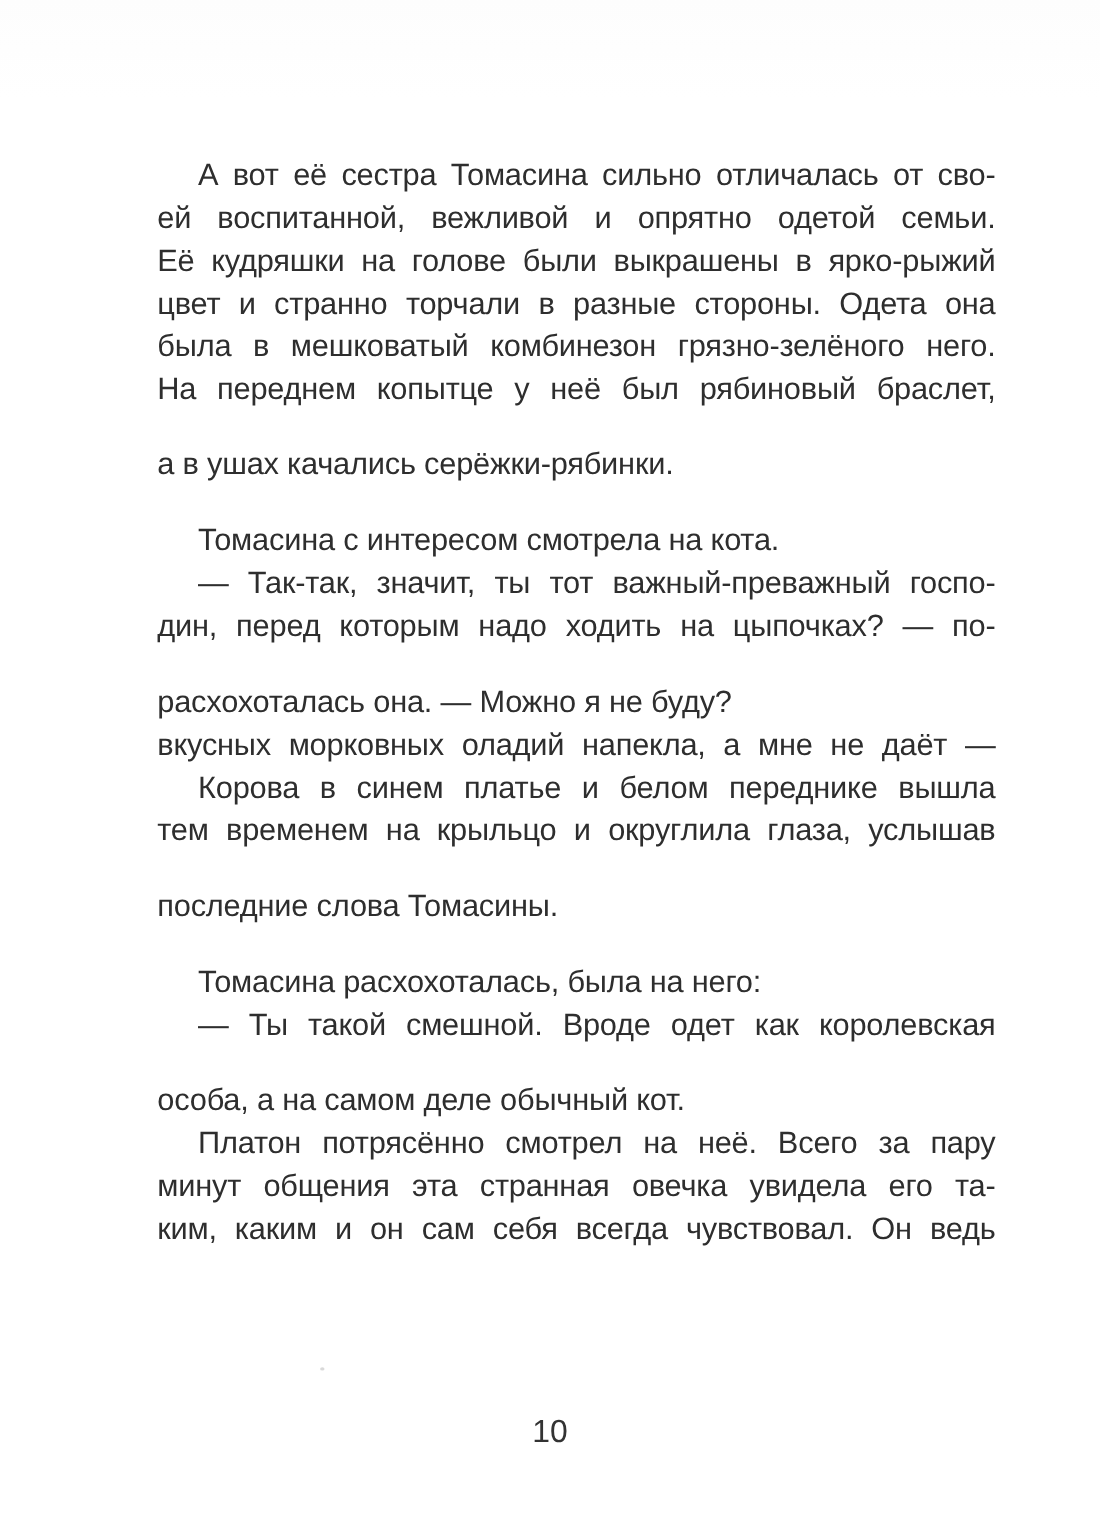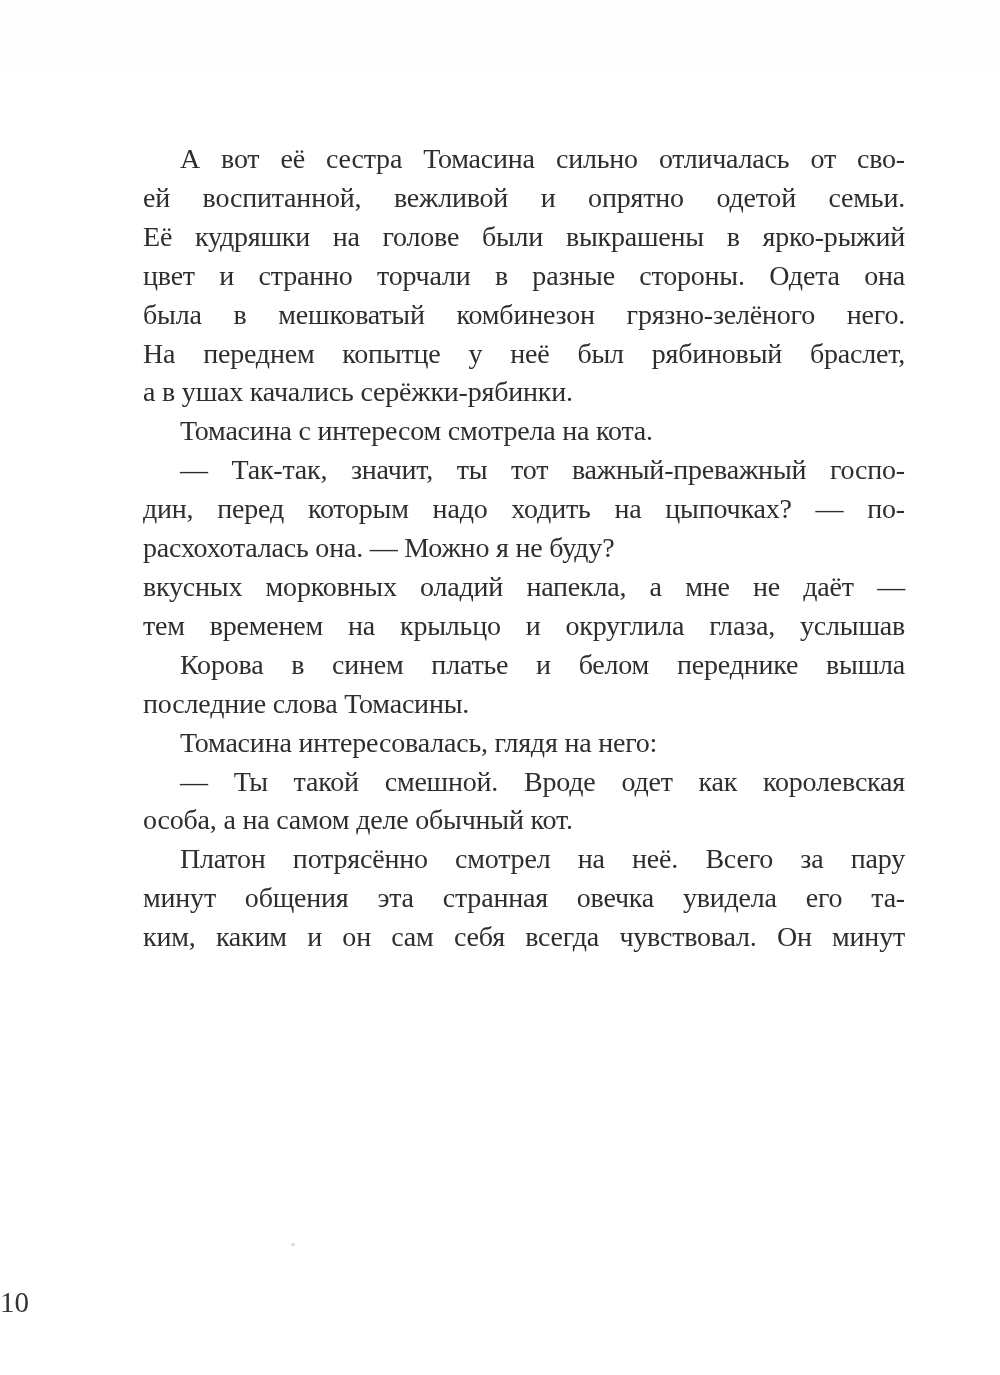--- a/index.html
+++ b/index.html
@@ -6,46 +6,46 @@
     margin: 0;
     padding: 0;
     background: #ffffff;
   }
   .page {
     position: relative;
     width: 1000px;
     height: 1375px;
     background: linear-gradient(180deg, #fdfdfd 0px, #ffffff 90px);
     overflow: hidden;
-    font-family: Liberation Serif, serif;
+    font-family: Liberation Sans, sans-serif;
     color: #2e2e2e;
   }
   .text-block {
     position: absolute;
     left: 143px;
     top: 140px;
     width: 762px;
     font-size: 28px;
     line-height: 38.9px;
     letter-spacing: -0.2px;
   }
   .para { margin: 0; padding: 0; }
   .ln {
     text-align: justify;
     text-align-last: justify;
     white-space: normal;
   }
   .ln.first { text-indent: 37px; }
-  .ln.last  { text-align-last: left; }
+  .ln.last  { text-align-last: left; margin-top: 30px; }
   .page-number {
     position: absolute;
     left: 0;
     top: 1286px;
     width: 1000px;
-    text-align: left;
+    text-align: center;
     font-size: 29px;
     color: #333333;
     letter-spacing: 0;
   }
   .speck {
     position: absolute;
     left: 291px;
     top: 1243px;
     width: 4px;
     height: 3px;
@@ -79,39 +79,39 @@
       <div class="ln">дин, перед которым надо ходить на цыпочках? — по-</div>
       <div class="ln last">расхохоталась она. — Можно я не буду?</div>
     </div>
 
 
     <div class="para">
       <div class="ln">вкусных морковных оладий напекла, а мне не даёт —</div>
     </div>
 
     <div class="para">
+      <div class="ln first">Корова в синем платье и белом переднике вышла</div>
       <div class="ln">тем временем на крыльцо и округлила глаза, услышав</div>
-      <div class="ln first">Корова в синем платье и белом переднике вышла</div>
       <div class="ln last">последние слова Томасины.</div>
     </div>
 
 
     <div class="para">
-      <div class="ln first last">Томасина интересовалась, глядя на него:</div>
+      <div class="ln first last">Томасина расхохоталась, была на него:</div>
     </div>
 
     <div class="para">
       <div class="ln first">— Ты такой смешной. Вроде одет как королевская</div>
       <div class="ln last">особа, а на самом деле обычный кот.</div>
     </div>
 
     <div class="para">
       <div class="ln first">Платон потрясённо смотрел на неё. Всего за пару</div>
       <div class="ln">минут общения эта странная овечка увидела его та-</div>
-      <div class="ln">ким, каким и он сам себя всегда чувствовал. Он минут</div>
+      <div class="ln">ким, каким и он сам себя всегда чувствовал. Он ведь</div>
     </div>
 
   </div>
 
   <div class="speck"></div>
 
   <div class="page-number">10</div>
 
 </div>
 

